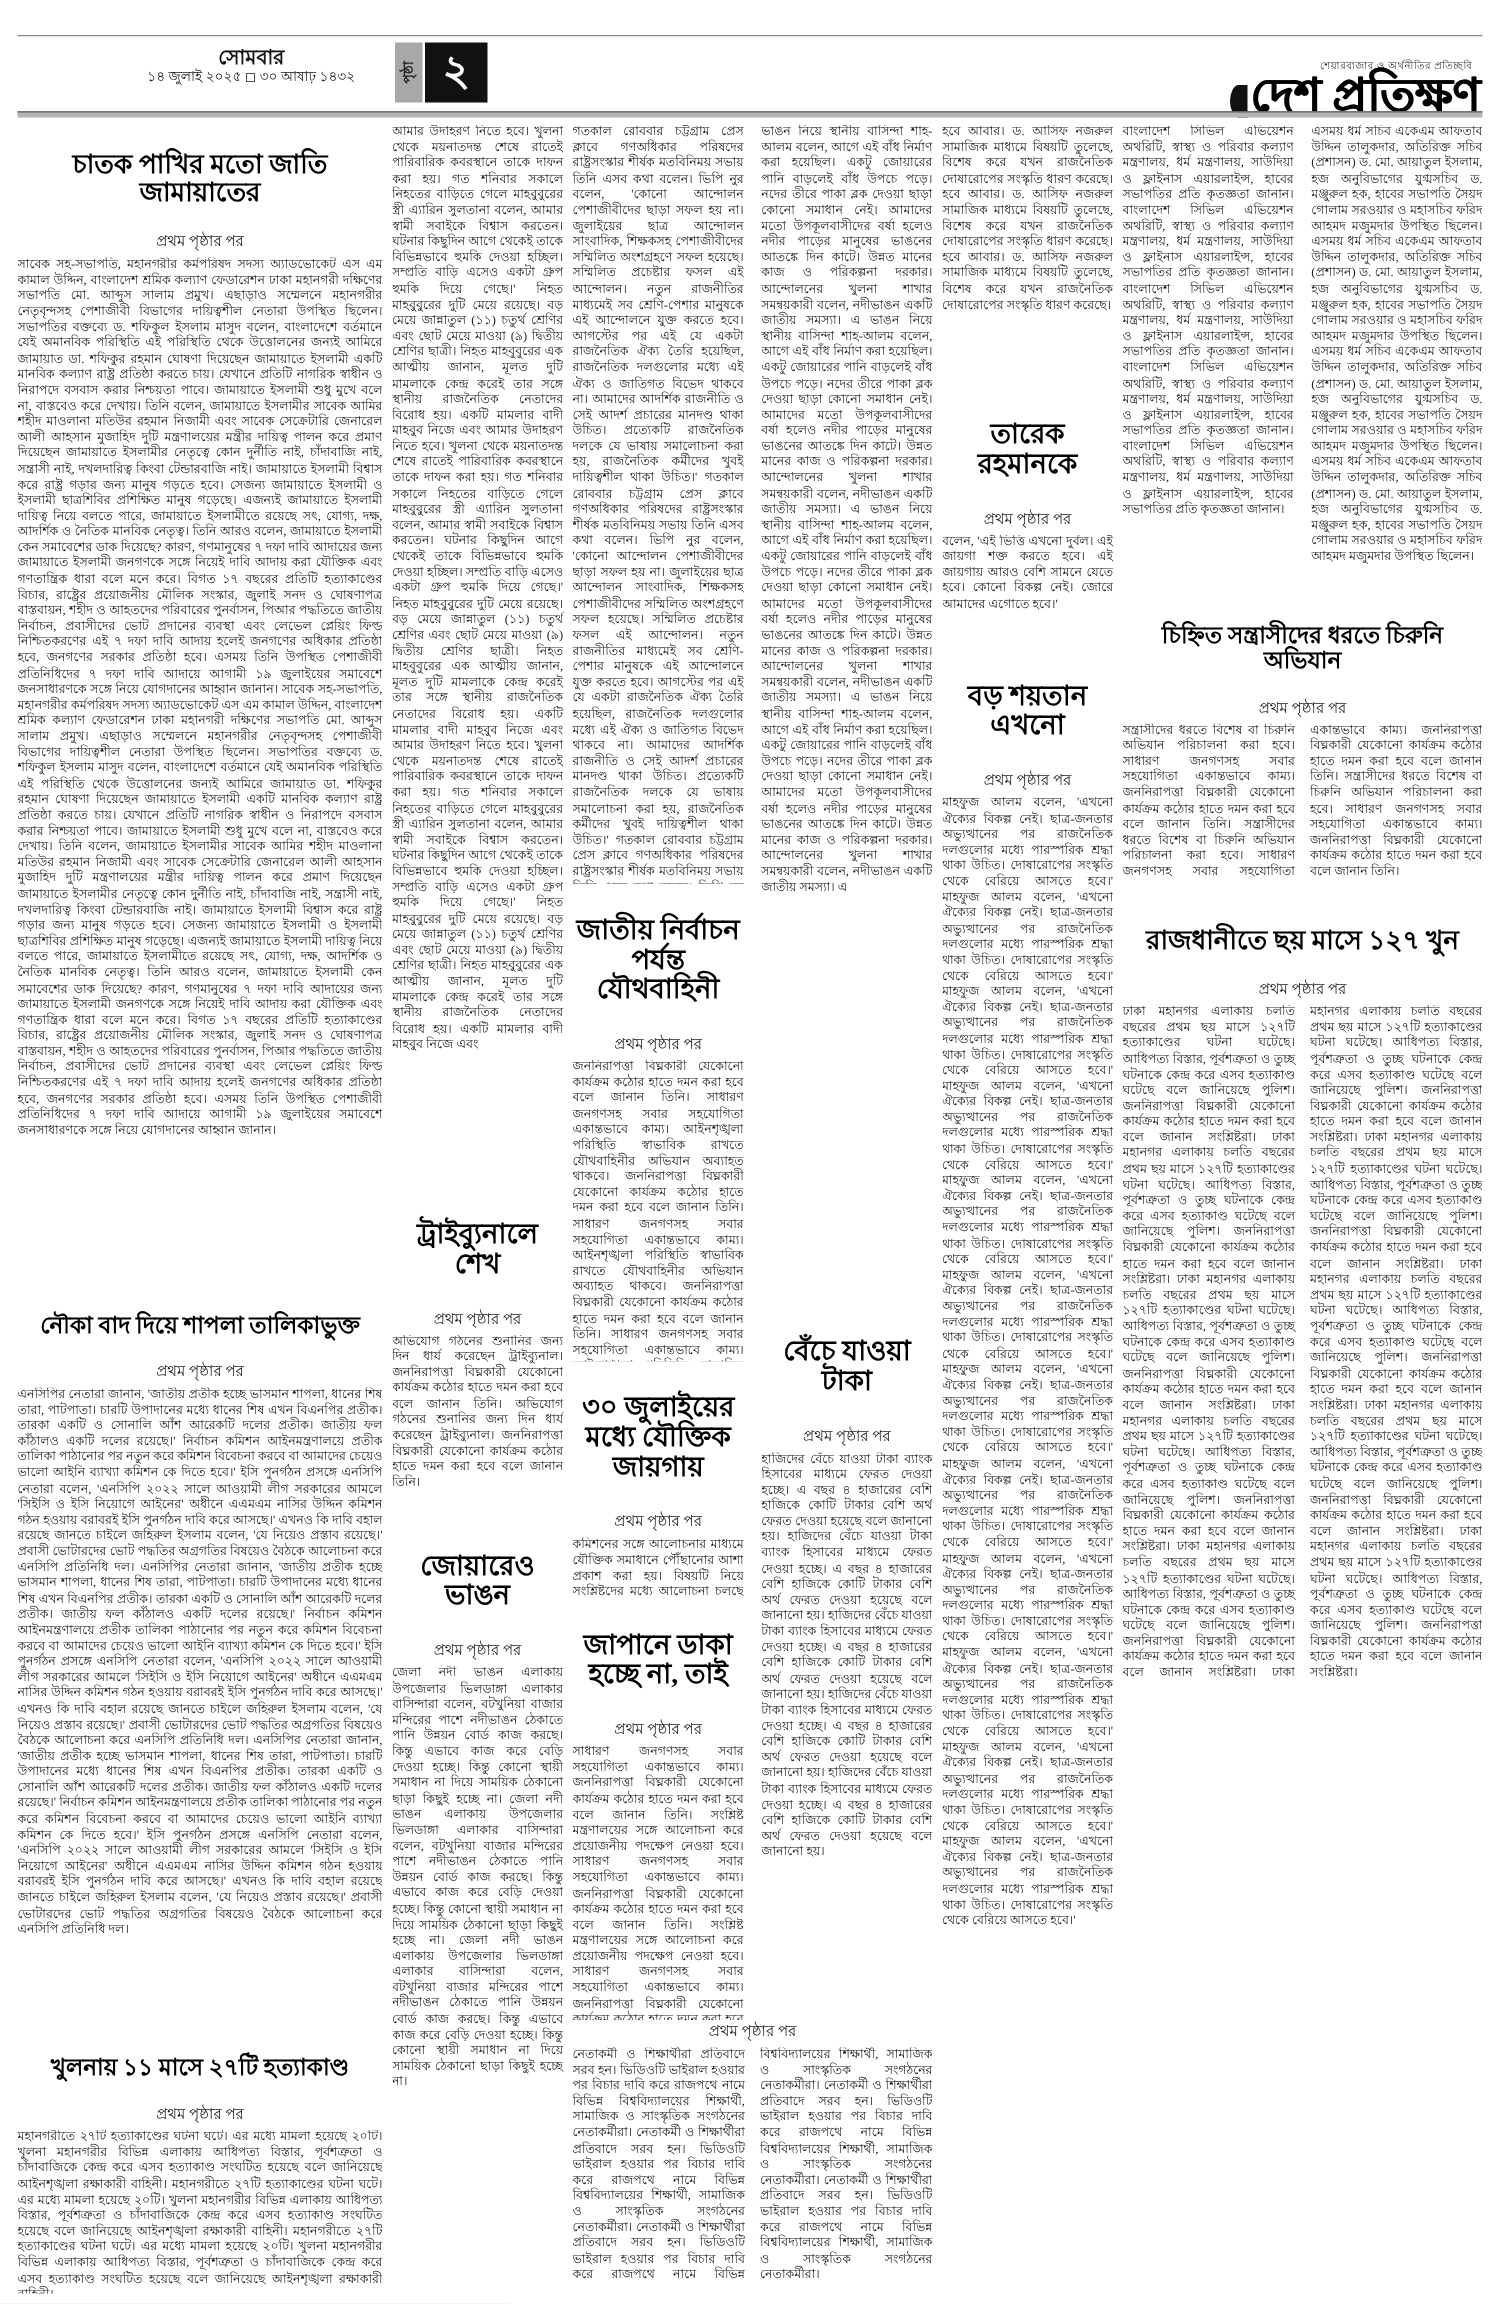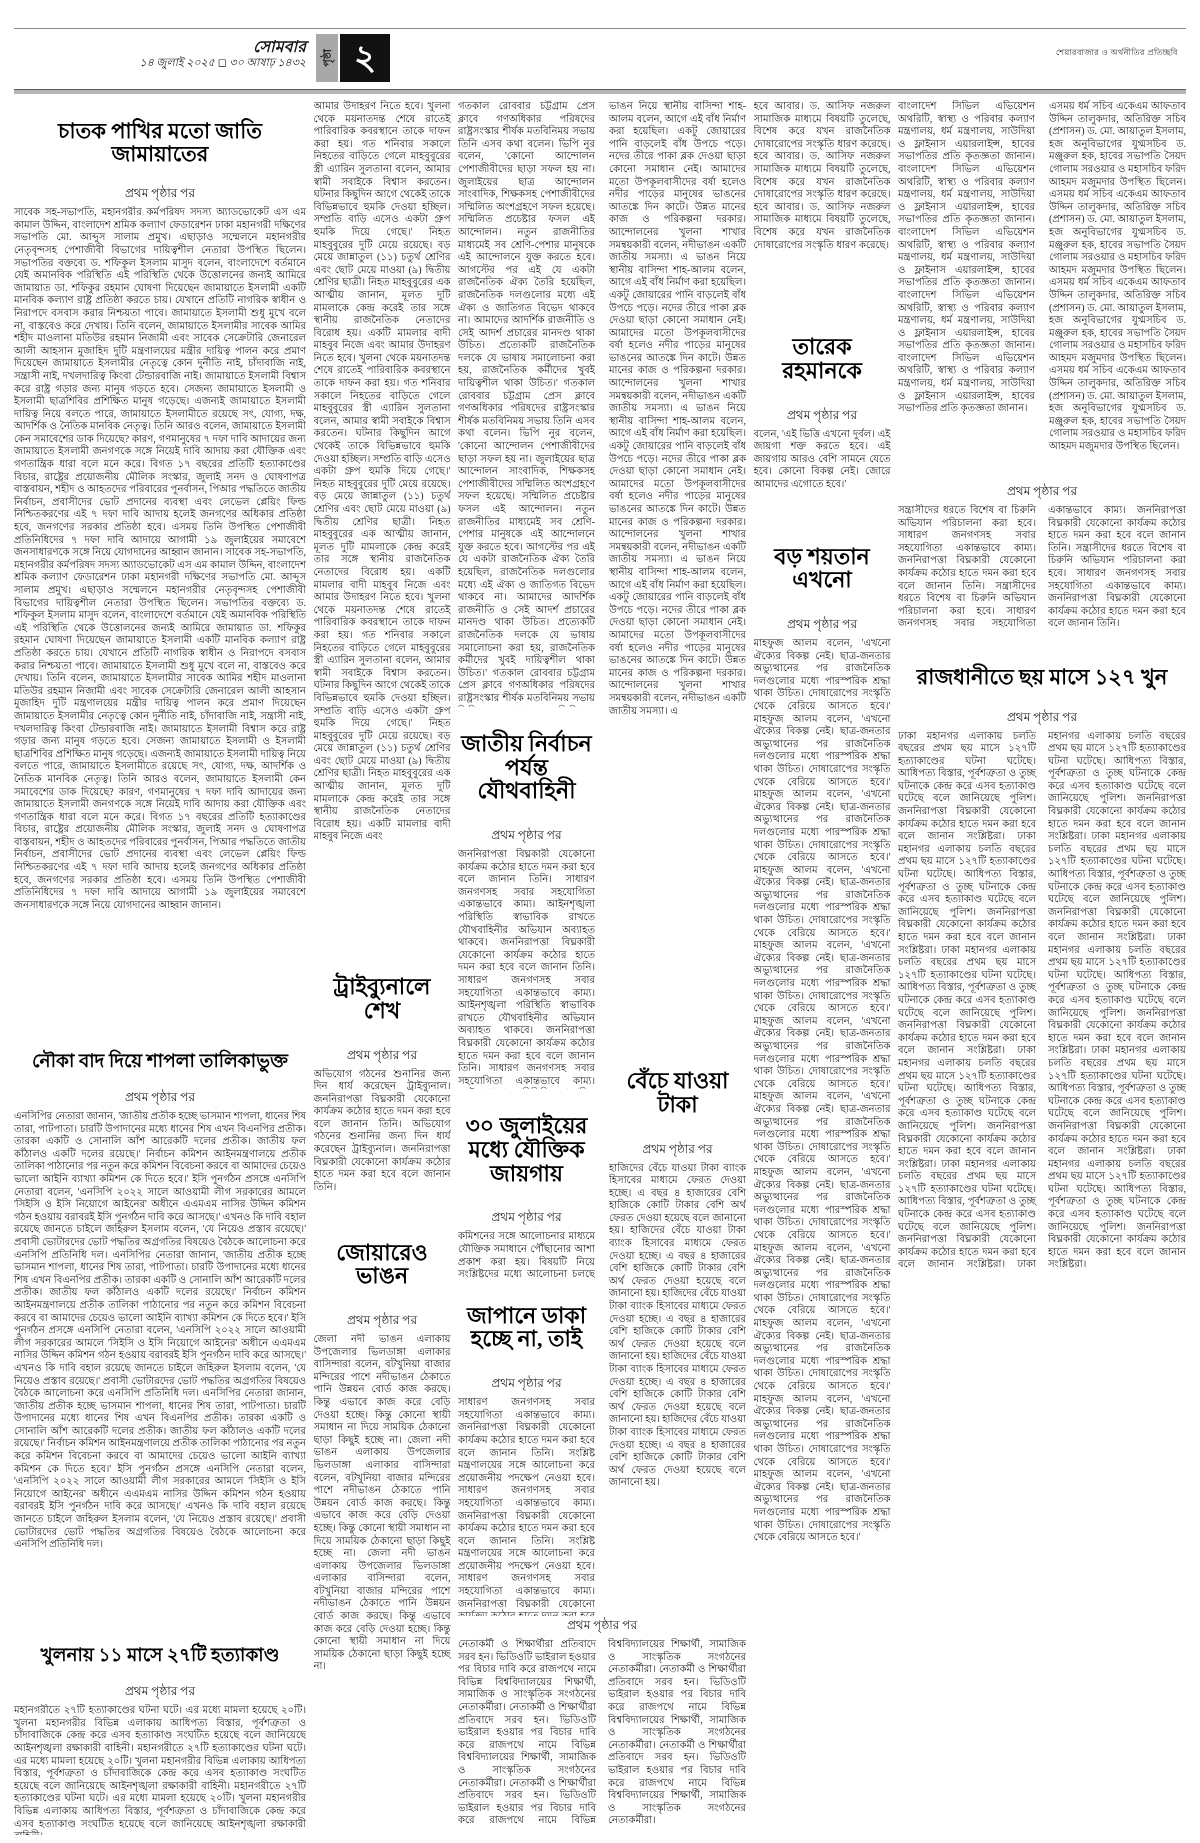--- a/index.html
+++ b/index.html
@@ -4,21 +4,21 @@
 <style>
   html,body{margin:0;padding:0;background:#e8e8e4;}
   body{width:1200px;height:1843px;position:relative;
        font-family:"Liberation Serif","DejaVu Serif",serif;color:#161616;}
   .page{position:absolute;inset:0;background:#ffffff;overflow:hidden;}
 
   
   .masthead{position:absolute;left:0;top:24px;width:1200px;height:70px;}
   .mast-topline{position:absolute;left:14px;right:14px;top:4px;height:1px;background:#8a8a8a;}
   .mast-botline{position:absolute;left:14px;right:14px;bottom:0;height:4px;background:#b5b5b5;border-top:1px solid #5a5a5a;}
-  .dateblock{position:absolute;left:96px;top:14px;width:210px;text-align:right;line-height:1.15;font-style:italic;}
+  .dateblock{position:absolute;left:96px;top:14px;width:210px;text-align:center;line-height:1.15;}
   .dateblock .day{font-weight:bold;font-size:16px;}
   .dateblock .dt{font-size:11px;}
   .pagelabelbox{position:absolute;left:316px;top:10px;width:22px;height:48px;background:#a8a8a8;
       display:flex;align-items:center;justify-content:center;}
   .pagelabelbox span{writing-mode:vertical-rl;transform:rotate(180deg);font-size:11px;font-weight:bold;color:#222;}
   .pagenumbox{position:absolute;left:340px;top:10px;width:50px;height:48px;background:#111;
       display:flex;align-items:center;justify-content:center;}
   .pagenumbox span{color:#fff;font-size:34px;font-weight:bold;line-height:1;}
   .sectiontitle{position:absolute;left:406px;top:16px;font-size:31px;font-weight:bold;letter-spacing:1px;color:#0a0a0a;}
   .brand{position:absolute;right:16px;top:6px;width:330px;text-align:right;}
@@ -61,20 +61,21 @@
     <div class="pagelabelbox">
       <span>পৃষ্ঠা</span>
     </div>
     <div class="pagenumbox">
       <span>২</span>
     </div>
 
 
     <div class="brand">
       <div class="tagline">শেয়ারবাজার ও অর্থনীতির প্রতিচ্ছবি</div>
+      <div class="logo"><span class="logomark"></span><span>দেশ প্রতিক্ষণ</span></div>
     </div>
 
     <div class="mast-botline"></div>
   </header>
 
   <main class="content">
 
     <section class="stack wA">
       <h2 class="headline h-xl">চাতক পাখির মতো জাতি জামায়াতের</h2>
       <div class="kicker">প্রথম পৃষ্ঠার পর</div>
@@ -148,20 +149,21 @@
     <section class="stack wG">
       <div class="subrow" style="height:382px;">
         <div class="stack w1">
           <div class="bodytext grow">বাংলাদেশ সিভিল এভিয়েশন অথরিটি, স্বাস্থ্য ও পরিবার কল্যাণ মন্ত্রণালয়, ধর্ম মন্ত্রণালয়, সাউদিয়া ও ফ্লাইনাস এয়ারলাইন্স, হাবের সভাপতির প্রতি কৃতজ্ঞতা জানান। বাংলাদেশ সিভিল এভিয়েশন অথরিটি, স্বাস্থ্য ও পরিবার কল্যাণ মন্ত্রণালয়, ধর্ম মন্ত্রণালয়, সাউদিয়া ও ফ্লাইনাস এয়ারলাইন্স, হাবের সভাপতির প্রতি কৃতজ্ঞতা জানান। বাংলাদেশ সিভিল এভিয়েশন অথরিটি, স্বাস্থ্য ও পরিবার কল্যাণ মন্ত্রণালয়, ধর্ম মন্ত্রণালয়, সাউদিয়া ও ফ্লাইনাস এয়ারলাইন্স, হাবের সভাপতির প্রতি কৃতজ্ঞতা জানান। বাংলাদেশ সিভিল এভিয়েশন অথরিটি, স্বাস্থ্য ও পরিবার কল্যাণ মন্ত্রণালয়, ধর্ম মন্ত্রণালয়, সাউদিয়া ও ফ্লাইনাস এয়ারলাইন্স, হাবের সভাপতির প্রতি কৃতজ্ঞতা জানান। বাংলাদেশ সিভিল এভিয়েশন অথরিটি, স্বাস্থ্য ও পরিবার কল্যাণ মন্ত্রণালয়, ধর্ম মন্ত্রণালয়, সাউদিয়া ও ফ্লাইনাস এয়ারলাইন্স, হাবের সভাপতির প্রতি কৃতজ্ঞতা জানান।</div>
         </div>
         <div class="stack w1">
           <div class="bodytext grow">এসময় ধর্ম সচিব একেএম আফতাব উদ্দিন তালুকদার, অতিরিক্ত সচিব (প্রশাসন) ড. মো. আয়াতুল ইসলাম, হজ অনুবিভাগের যুগ্মসচিব ড. মঞ্জুরুল হক, হাবের সভাপতি সৈয়দ গোলাম সরওয়ার ও মহাসচিব ফরিদ আহমদ মজুমদার উপস্থিত ছিলেন। এসময় ধর্ম সচিব একেএম আফতাব উদ্দিন তালুকদার, অতিরিক্ত সচিব (প্রশাসন) ড. মো. আয়াতুল ইসলাম, হজ অনুবিভাগের যুগ্মসচিব ড. মঞ্জুরুল হক, হাবের সভাপতি সৈয়দ গোলাম সরওয়ার ও মহাসচিব ফরিদ আহমদ মজুমদার উপস্থিত ছিলেন। এসময় ধর্ম সচিব একেএম আফতাব উদ্দিন তালুকদার, অতিরিক্ত সচিব (প্রশাসন) ড. মো. আয়াতুল ইসলাম, হজ অনুবিভাগের যুগ্মসচিব ড. মঞ্জুরুল হক, হাবের সভাপতি সৈয়দ গোলাম সরওয়ার ও মহাসচিব ফরিদ আহমদ মজুমদার উপস্থিত ছিলেন। এসময় ধর্ম সচিব একেএম আফতাব উদ্দিন তালুকদার, অতিরিক্ত সচিব (প্রশাসন) ড. মো. আয়াতুল ইসলাম, হজ অনুবিভাগের যুগ্মসচিব ড. মঞ্জুরুল হক, হাবের সভাপতি সৈয়দ গোলাম সরওয়ার ও মহাসচিব ফরিদ আহমদ মজুমদার উপস্থিত ছিলেন।</div>
         </div>
       </div>
 
+      <h2 class="headline h-lg">চিহ্নিত সন্ত্রাসীদের ধরতে চিরুনি অভিযান</h2>
       <div class="kicker">প্রথম পৃষ্ঠার পর</div>
       <div class="bodytext cols2" style="height:142px;">সন্ত্রাসীদের ধরতে বিশেষ বা চিরুনি অভিযান পরিচালনা করা হবে। সাধারণ জনগণসহ সবার সহযোগিতা একান্তভাবে কাম্য। জননিরাপত্তা বিঘ্নকারী যেকোনো কার্যক্রম কঠোর হাতে দমন করা হবে বলে জানান তিনি। সন্ত্রাসীদের ধরতে বিশেষ বা চিরুনি অভিযান পরিচালনা করা হবে। সাধারণ জনগণসহ সবার সহযোগিতা একান্তভাবে কাম্য। জননিরাপত্তা বিঘ্নকারী যেকোনো কার্যক্রম কঠোর হাতে দমন করা হবে বলে জানান তিনি। সন্ত্রাসীদের ধরতে বিশেষ বা চিরুনি অভিযান পরিচালনা করা হবে। সাধারণ জনগণসহ সবার সহযোগিতা একান্তভাবে কাম্য। জননিরাপত্তা বিঘ্নকারী যেকোনো কার্যক্রম কঠোর হাতে দমন করা হবে বলে জানান তিনি।</div>
 
       <h2 class="headline h-xl">রাজধানীতে ছয় মাসে ১২৭ খুন</h2>
       <div class="kicker">প্রথম পৃষ্ঠার পর</div>
       <div class="bodytext cols2 grow">ঢাকা মহানগর এলাকায় চলতি বছরের প্রথম ছয় মাসে ১২৭টি হত্যাকাণ্ডের ঘটনা ঘটেছে। আধিপত্য বিস্তার, পূর্বশত্রুতা ও তুচ্ছ ঘটনাকে কেন্দ্র করে এসব হত্যাকাণ্ড ঘটেছে বলে জানিয়েছে পুলিশ। জননিরাপত্তা বিঘ্নকারী যেকোনো কার্যক্রম কঠোর হাতে দমন করা হবে বলে জানান সংশ্লিষ্টরা। ঢাকা মহানগর এলাকায় চলতি বছরের প্রথম ছয় মাসে ১২৭টি হত্যাকাণ্ডের ঘটনা ঘটেছে। আধিপত্য বিস্তার, পূর্বশত্রুতা ও তুচ্ছ ঘটনাকে কেন্দ্র করে এসব হত্যাকাণ্ড ঘটেছে বলে জানিয়েছে পুলিশ। জননিরাপত্তা বিঘ্নকারী যেকোনো কার্যক্রম কঠোর হাতে দমন করা হবে বলে জানান সংশ্লিষ্টরা। ঢাকা মহানগর এলাকায় চলতি বছরের প্রথম ছয় মাসে ১২৭টি হত্যাকাণ্ডের ঘটনা ঘটেছে। আধিপত্য বিস্তার, পূর্বশত্রুতা ও তুচ্ছ ঘটনাকে কেন্দ্র করে এসব হত্যাকাণ্ড ঘটেছে বলে জানিয়েছে পুলিশ। জননিরাপত্তা বিঘ্নকারী যেকোনো কার্যক্রম কঠোর হাতে দমন করা হবে বলে জানান সংশ্লিষ্টরা। ঢাকা মহানগর এলাকায় চলতি বছরের প্রথম ছয় মাসে ১২৭টি হত্যাকাণ্ডের ঘটনা ঘটেছে। আধিপত্য বিস্তার, পূর্বশত্রুতা ও তুচ্ছ ঘটনাকে কেন্দ্র করে এসব হত্যাকাণ্ড ঘটেছে বলে জানিয়েছে পুলিশ। জননিরাপত্তা বিঘ্নকারী যেকোনো কার্যক্রম কঠোর হাতে দমন করা হবে বলে জানান সংশ্লিষ্টরা। ঢাকা মহানগর এলাকায় চলতি বছরের প্রথম ছয় মাসে ১২৭টি হত্যাকাণ্ডের ঘটনা ঘটেছে। আধিপত্য বিস্তার, পূর্বশত্রুতা ও তুচ্ছ ঘটনাকে কেন্দ্র করে এসব হত্যাকাণ্ড ঘটেছে বলে জানিয়েছে পুলিশ। জননিরাপত্তা বিঘ্নকারী যেকোনো কার্যক্রম কঠোর হাতে দমন করা হবে বলে জানান সংশ্লিষ্টরা। ঢাকা মহানগর এলাকায় চলতি বছরের প্রথম ছয় মাসে ১২৭টি হত্যাকাণ্ডের ঘটনা ঘটেছে। আধিপত্য বিস্তার, পূর্বশত্রুতা ও তুচ্ছ ঘটনাকে কেন্দ্র করে এসব হত্যাকাণ্ড ঘটেছে বলে জানিয়েছে পুলিশ। জননিরাপত্তা বিঘ্নকারী যেকোনো কার্যক্রম কঠোর হাতে দমন করা হবে বলে জানান সংশ্লিষ্টরা। ঢাকা মহানগর এলাকায় চলতি বছরের প্রথম ছয় মাসে ১২৭টি হত্যাকাণ্ডের ঘটনা ঘটেছে। আধিপত্য বিস্তার, পূর্বশত্রুতা ও তুচ্ছ ঘটনাকে কেন্দ্র করে এসব হত্যাকাণ্ড ঘটেছে বলে জানিয়েছে পুলিশ। জননিরাপত্তা বিঘ্নকারী যেকোনো কার্যক্রম কঠোর হাতে দমন করা হবে বলে জানান সংশ্লিষ্টরা। ঢাকা মহানগর এলাকায় চলতি বছরের প্রথম ছয় মাসে ১২৭টি হত্যাকাণ্ডের ঘটনা ঘটেছে। আধিপত্য বিস্তার, পূর্বশত্রুতা ও তুচ্ছ ঘটনাকে কেন্দ্র করে এসব হত্যাকাণ্ড ঘটেছে বলে জানিয়েছে পুলিশ। জননিরাপত্তা বিঘ্নকারী যেকোনো কার্যক্রম কঠোর হাতে দমন করা হবে বলে জানান সংশ্লিষ্টরা। ঢাকা মহানগর এলাকায় চলতি বছরের প্রথম ছয় মাসে ১২৭টি হত্যাকাণ্ডের ঘটনা ঘটেছে। আধিপত্য বিস্তার, পূর্বশত্রুতা ও তুচ্ছ ঘটনাকে কেন্দ্র করে এসব হত্যাকাণ্ড ঘটেছে বলে জানিয়েছে পুলিশ। জননিরাপত্তা বিঘ্নকারী যেকোনো কার্যক্রম কঠোর হাতে দমন করা হবে বলে জানান সংশ্লিষ্টরা। ঢাকা মহানগর এলাকায় চলতি বছরের প্রথম ছয় মাসে ১২৭টি হত্যাকাণ্ডের ঘটনা ঘটেছে। আধিপত্য বিস্তার, পূর্বশত্রুতা ও তুচ্ছ ঘটনাকে কেন্দ্র করে এসব হত্যাকাণ্ড ঘটেছে বলে জানিয়েছে পুলিশ। জননিরাপত্তা বিঘ্নকারী যেকোনো কার্যক্রম কঠোর হাতে দমন করা হবে বলে জানান সংশ্লিষ্টরা।</div>
     </section>
 
   </main>
 </div>

